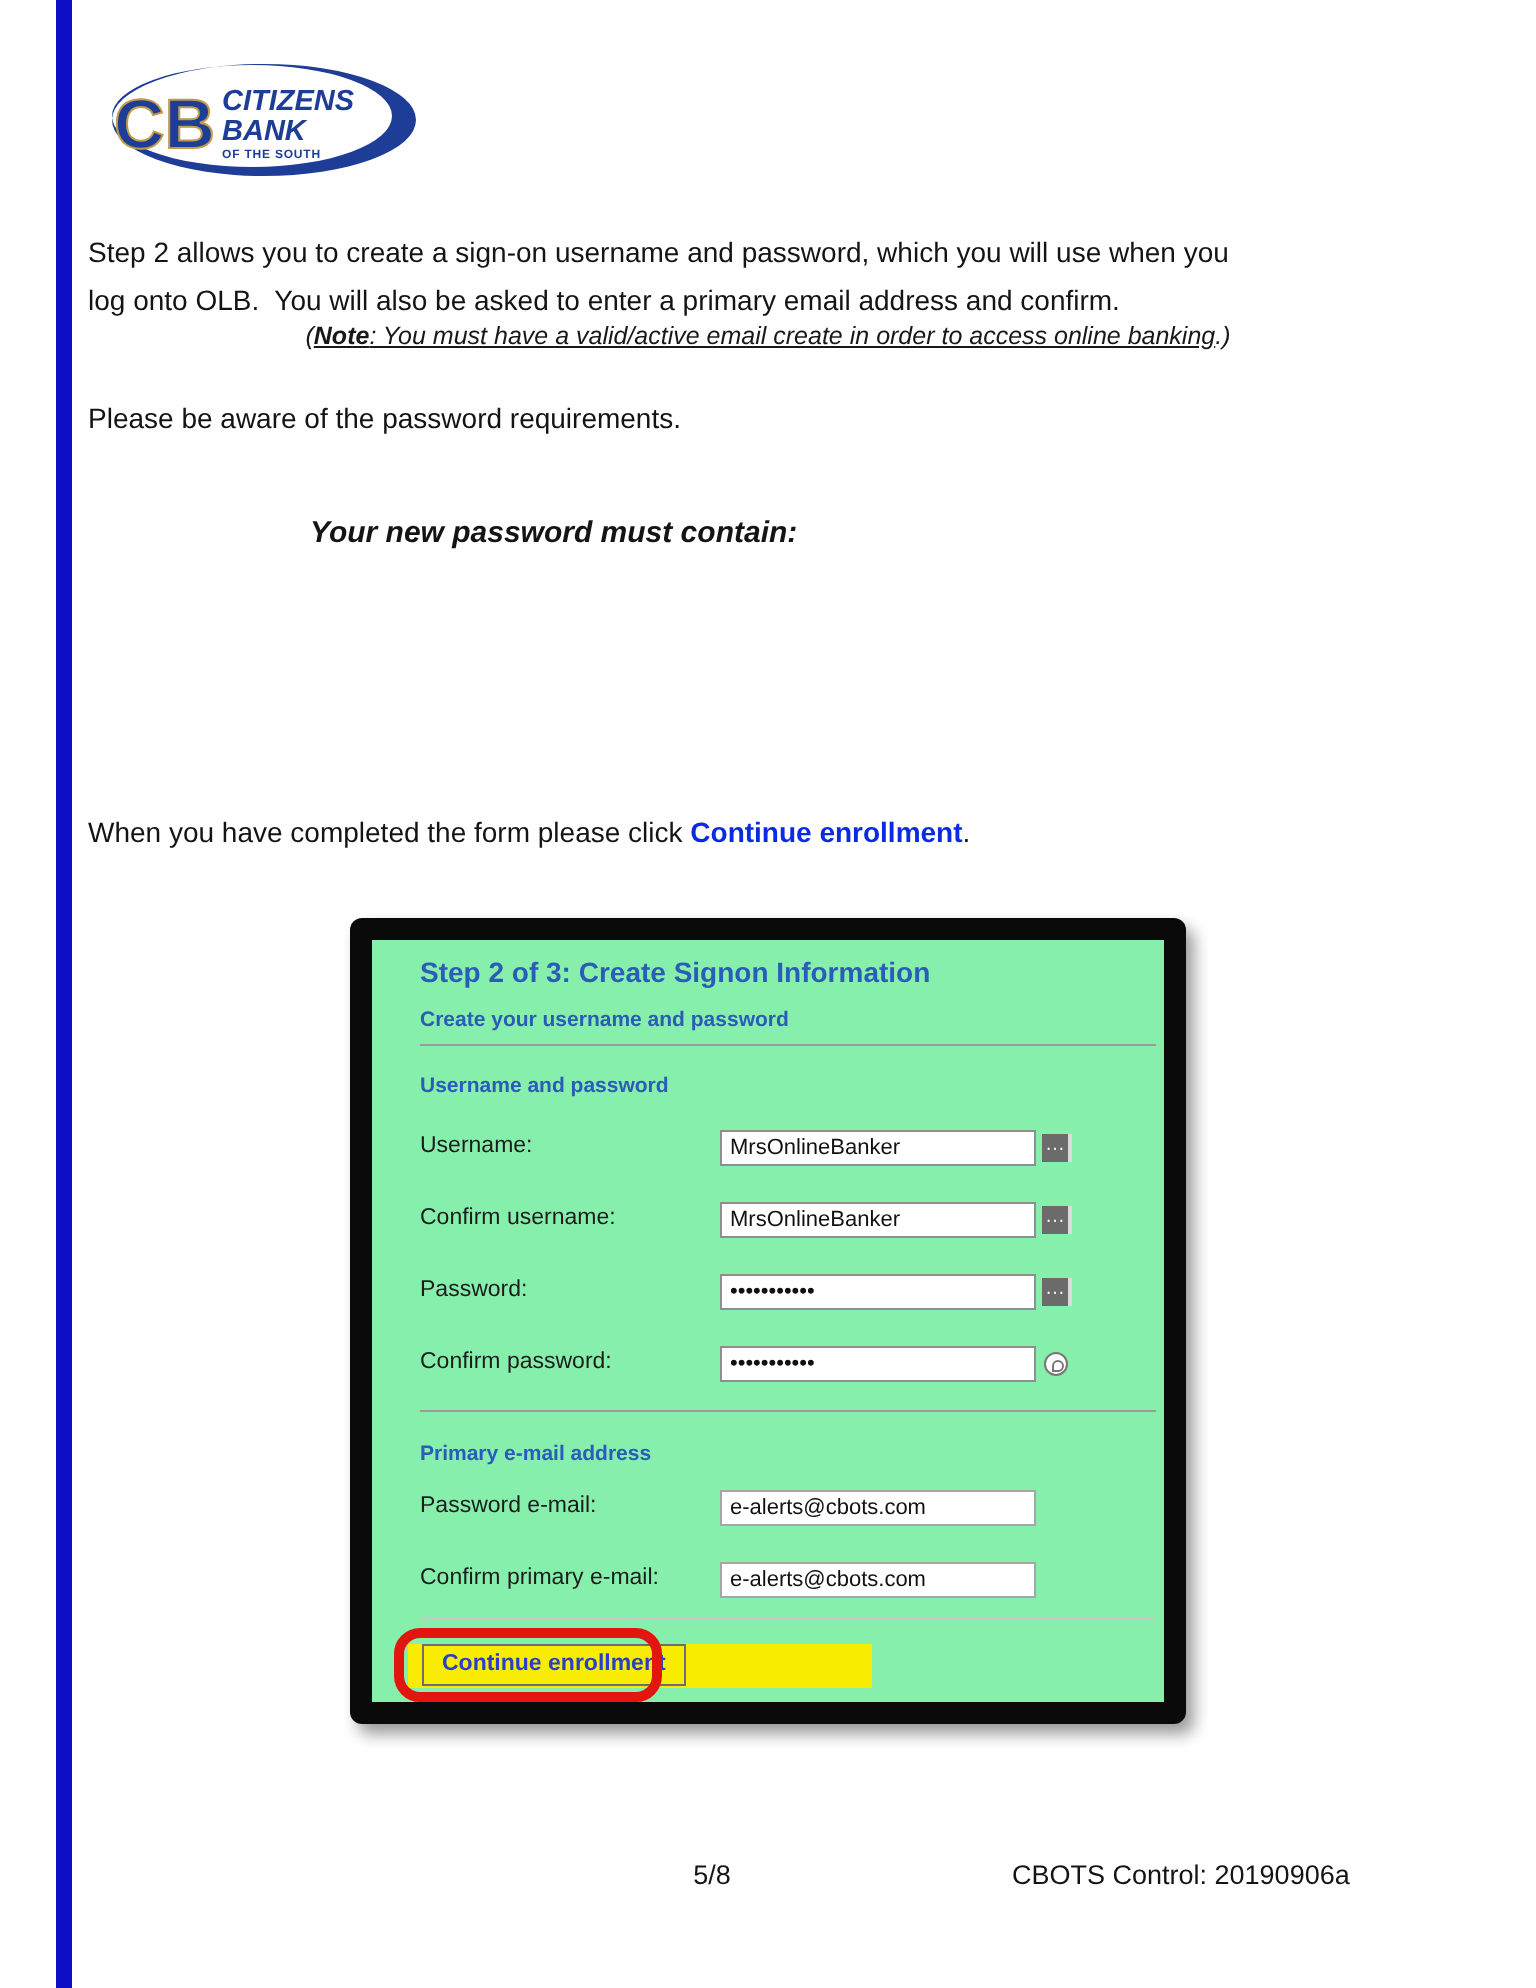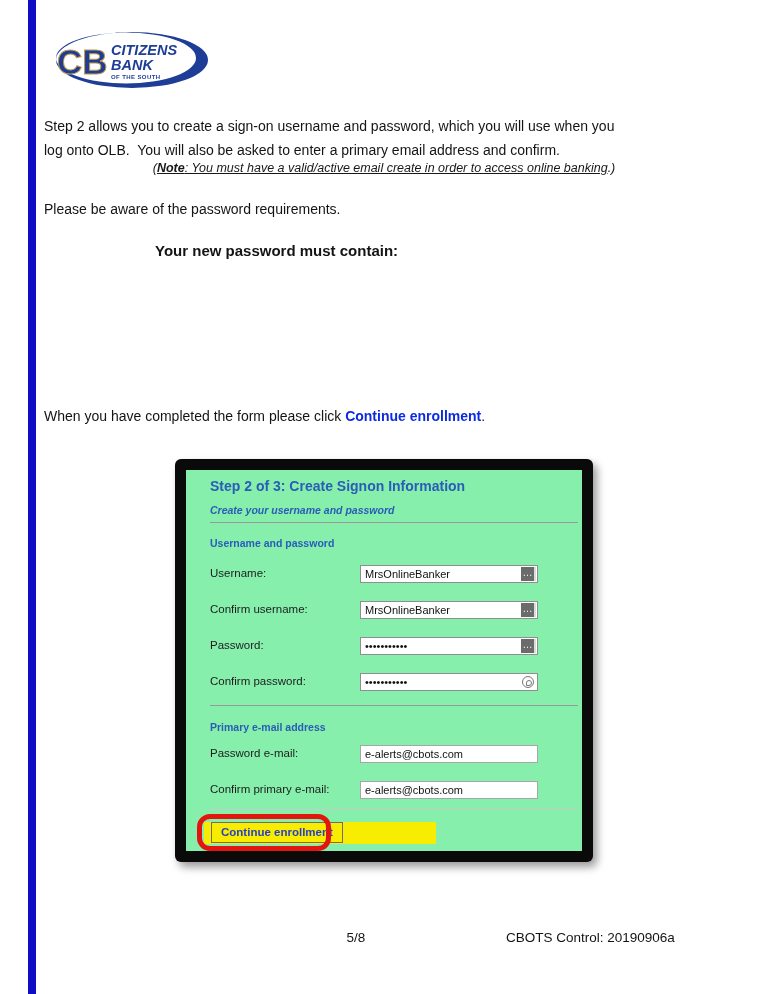--- a/index.html
+++ b/index.html
@@ -26,21 +26,21 @@
     white-space:pre-wrap;
   }
   #note-line {
     left:44px; top:161px; width:680px; text-align:center;
     font-size:12.5px; font-style:italic; color:#181818;
   }
   #note-line .u { text-decoration:underline; }
   #note-line .b { font-weight:bold; }
   #password-notice { left:44px; top:201px; font-size:14px; }
   #rules-heading {
-    left:155px; top:242px; font-size:15px; font-weight:bold; 
+    left:155px; top:258px; font-size:15px; font-weight:bold; font-style:italic;
   }
   #rules-list {
     left:188px; top:262px; width:560px; list-style:disc; padding-left:36px;
     font-size:15px; font-weight:bold; font-style:italic; line-height:26px;
   }
   #rules-list li { white-space:pre-wrap; }
   #completion-line { left:44px; top:408px; font-size:14px; white-space:pre-wrap; }
   #completion-line .ref {
     color:var(--link-blue, #0b2be2); font-weight:bold;
   }
@@ -49,30 +49,30 @@
     position:absolute; left:175px; top:459px; width:418px; height:403px;
     background:#0a0a0a; border-radius:6px; padding:11px;
     box-shadow:4px 5px 8px rgba(0,0,0,0.40);
   }
   #shot-inner {
     position:relative; width:100%; height:100%; background:#86efac;
     font-size:11.5px; color:#1c1c1c; overflow:hidden;
   }
   .shot-blue { color:var(--form-blue, #2a5cb8); font-weight:bold; }
   #shot-heading { position:absolute; left:24px; top:8px; font-size:14px; }
-  #shot-sub     { position:absolute; left:24px; top:34px; font-size:10.5px;font-style:italic; }
+  #shot-sub     { position:absolute; left:24px; top:34px; font-size:10.5px; }
   .shot-hr { position:absolute; left:24px; width:368px; height:0; border-top:1px solid #9a9a9a; }
   #shot-hr1 { top:52px; } #shot-hr2 { top:235px; }
   #shot-hr3 { top:339px; border-top-color:#c9c9c9; }
   #shot-sec1 { position:absolute; left:24px; top:67px; font-size:10.5px; }
   #shot-sec2 { position:absolute; left:24px; top:251px; font-size:10.5px; }
   .shot-label { position:absolute; left:24px; font-size:11.5px; }
   .input-wrap { position:absolute; left:174px; width:178px; height:18px; }
   .shot-input {
-    width:178px; height:18px; border:1px solid #8f8f8f; background:#fff;
+    width:158px; height:18px; border:1px solid #8f8f8f; background:#fff;
     font-family:"Liberation Sans", sans-serif; font-size:11px; color:#111;
     padding:1px 4px; display:block;
   }
   .shot-input.email { border-color:#a6a6a6; }
   .ellipsis-btn {
     position:absolute; right:2px; top:2px; width:15px; height:14px;
     background:#6b6b6b; border-right:2px solid #dcdcdc; color:#f2f2f2;
     font-size:10px; line-height:11px; text-align:center; cursor:pointer;
   }
   .circle-btn {

